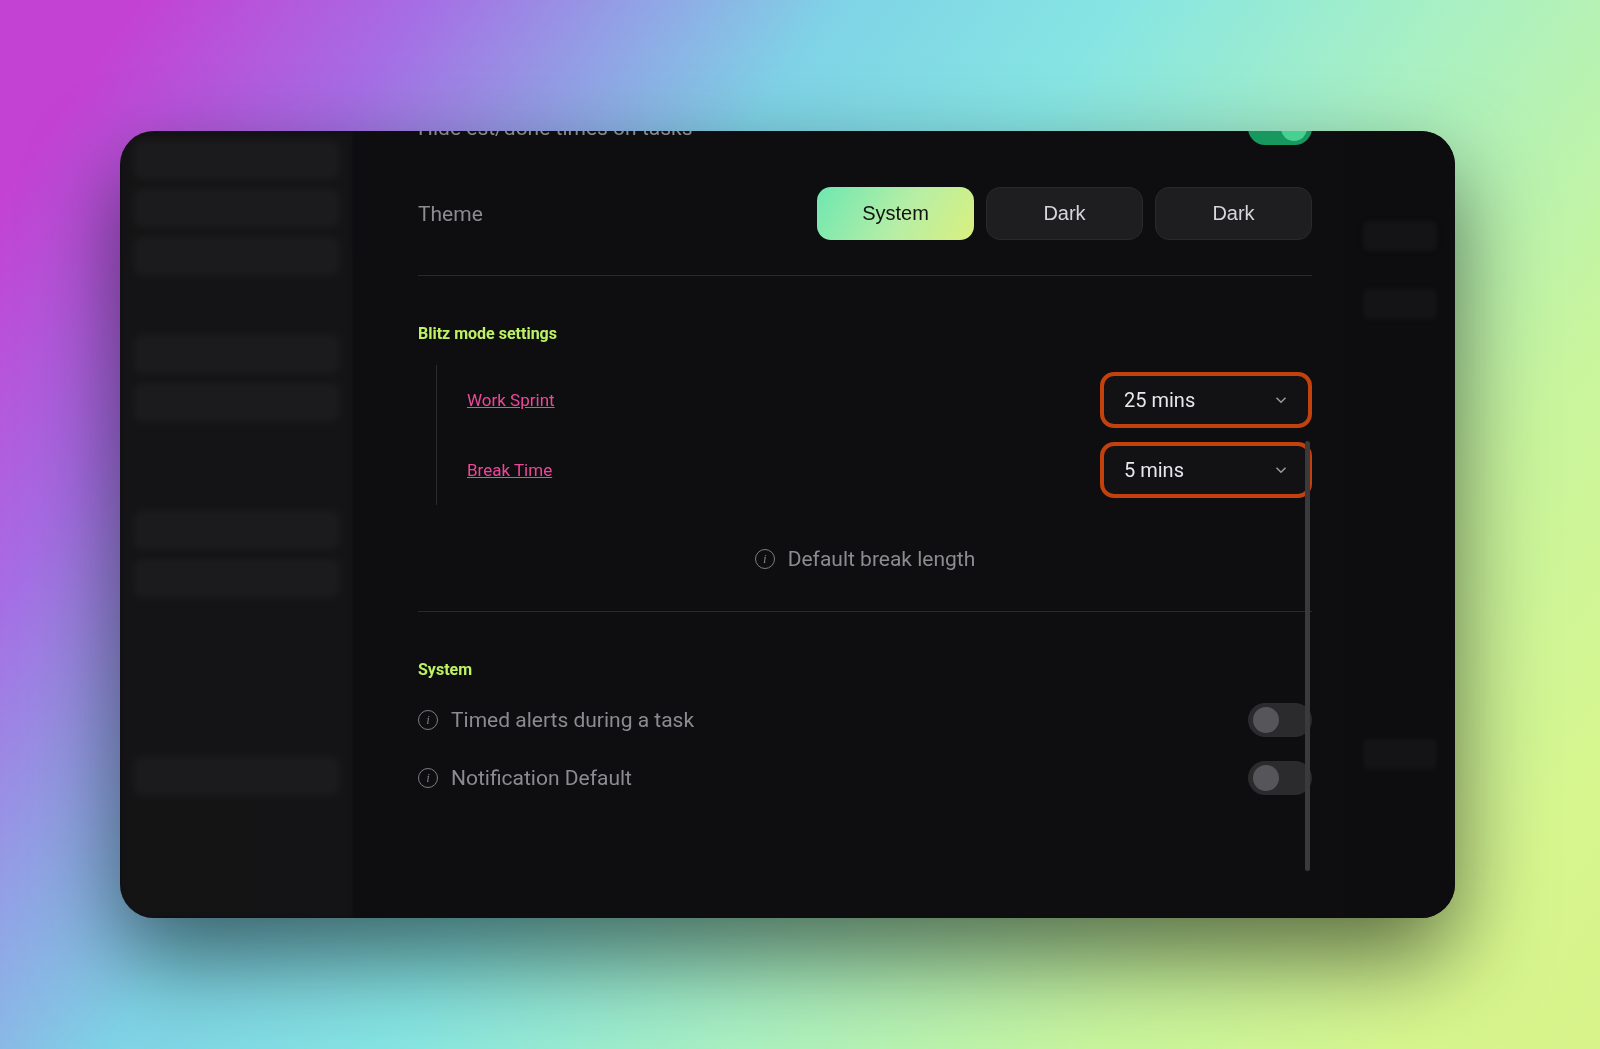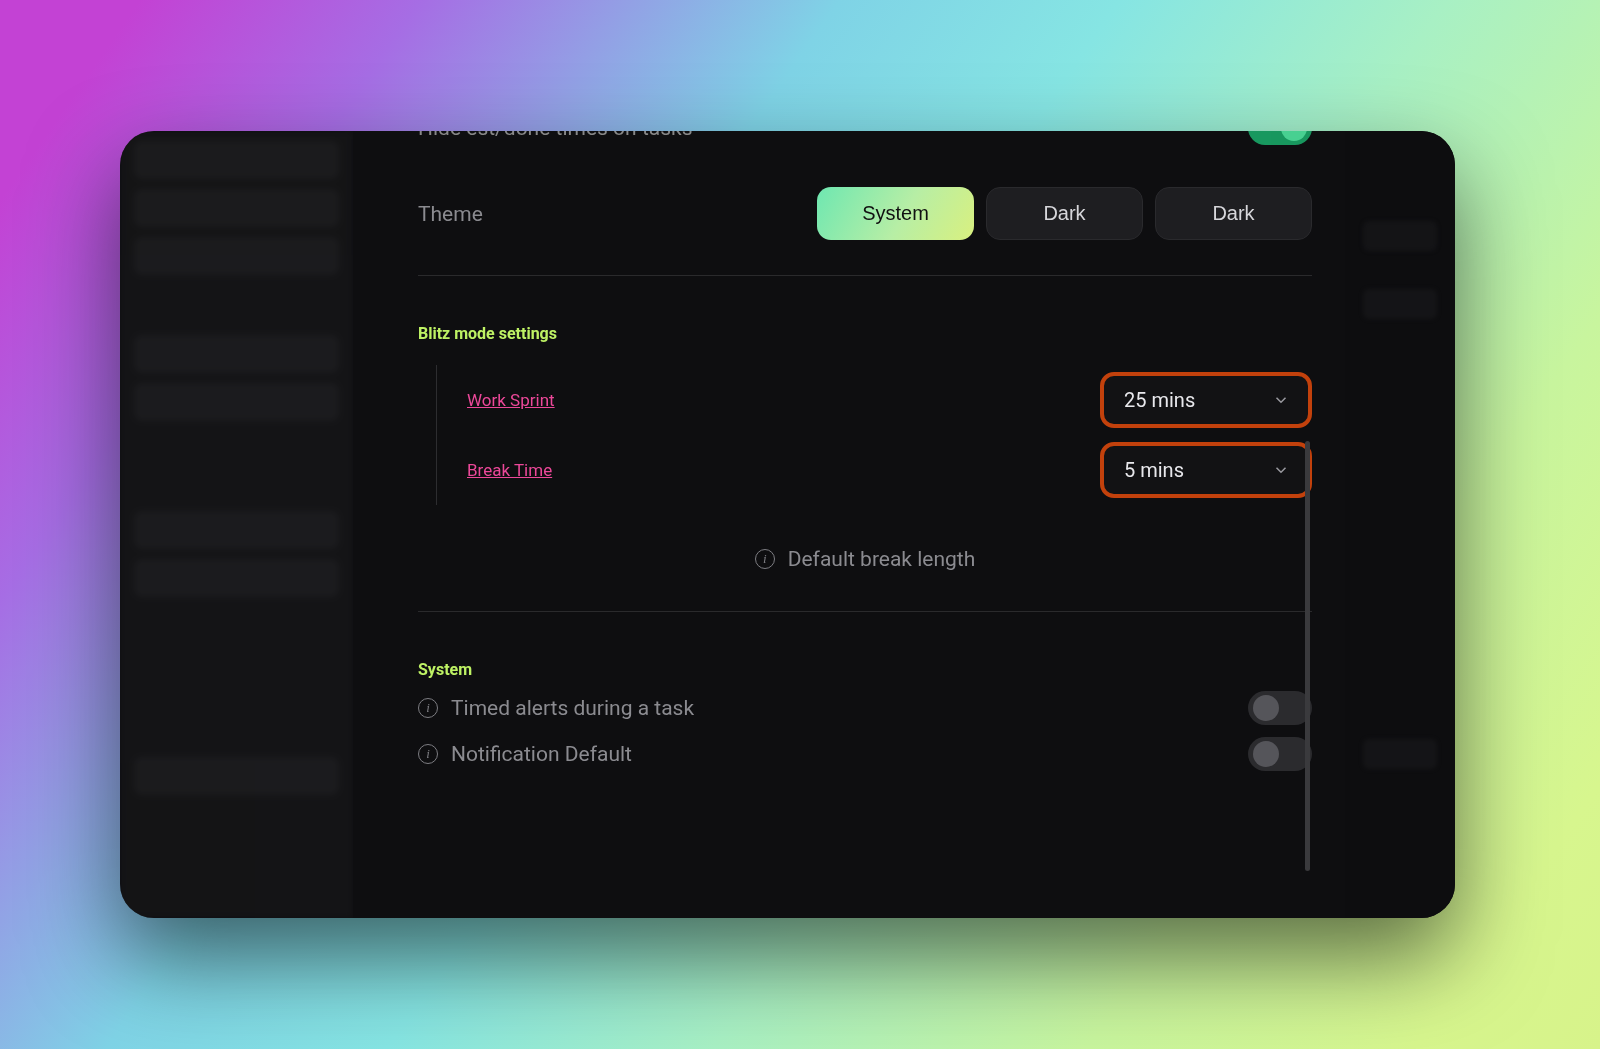--- a/index.html
+++ b/index.html
@@ -85,21 +85,21 @@
     background:#121214; display:flex; align-items:center; justify-content:space-between;
     padding:0 18px 0 20px; cursor:pointer;
   }
   .select .val { color:#e8e8ec; font-size:20px; }
   .chev { width:18px; height:18px; }
   .chev svg { width:18px; height:18px; stroke:#9a9aa0; stroke-width:2; fill:none; }
 
   .default-break { margin-top:42px;flex-direction:column; }
 
   .alerts-title { margin-top:48px; }
-  .alert-row { margin-top:12px; }
+  .alert-row { margin-top:24px; }
 
   .right-backdrop {
     position:absolute; right:0; top:0; bottom:0; width:110px;
     background:#0d0d0f;
   }
   .right-backdrop .rblob { margin:38px 18px; height:30px; background:#1c1c1f; border-radius:6px; filter:blur(2px); opacity:.5; }
 
   .content-frame {
     position:absolute; left:233px; right:110px; top:0; bottom:0;
     background:#0e0e10;

